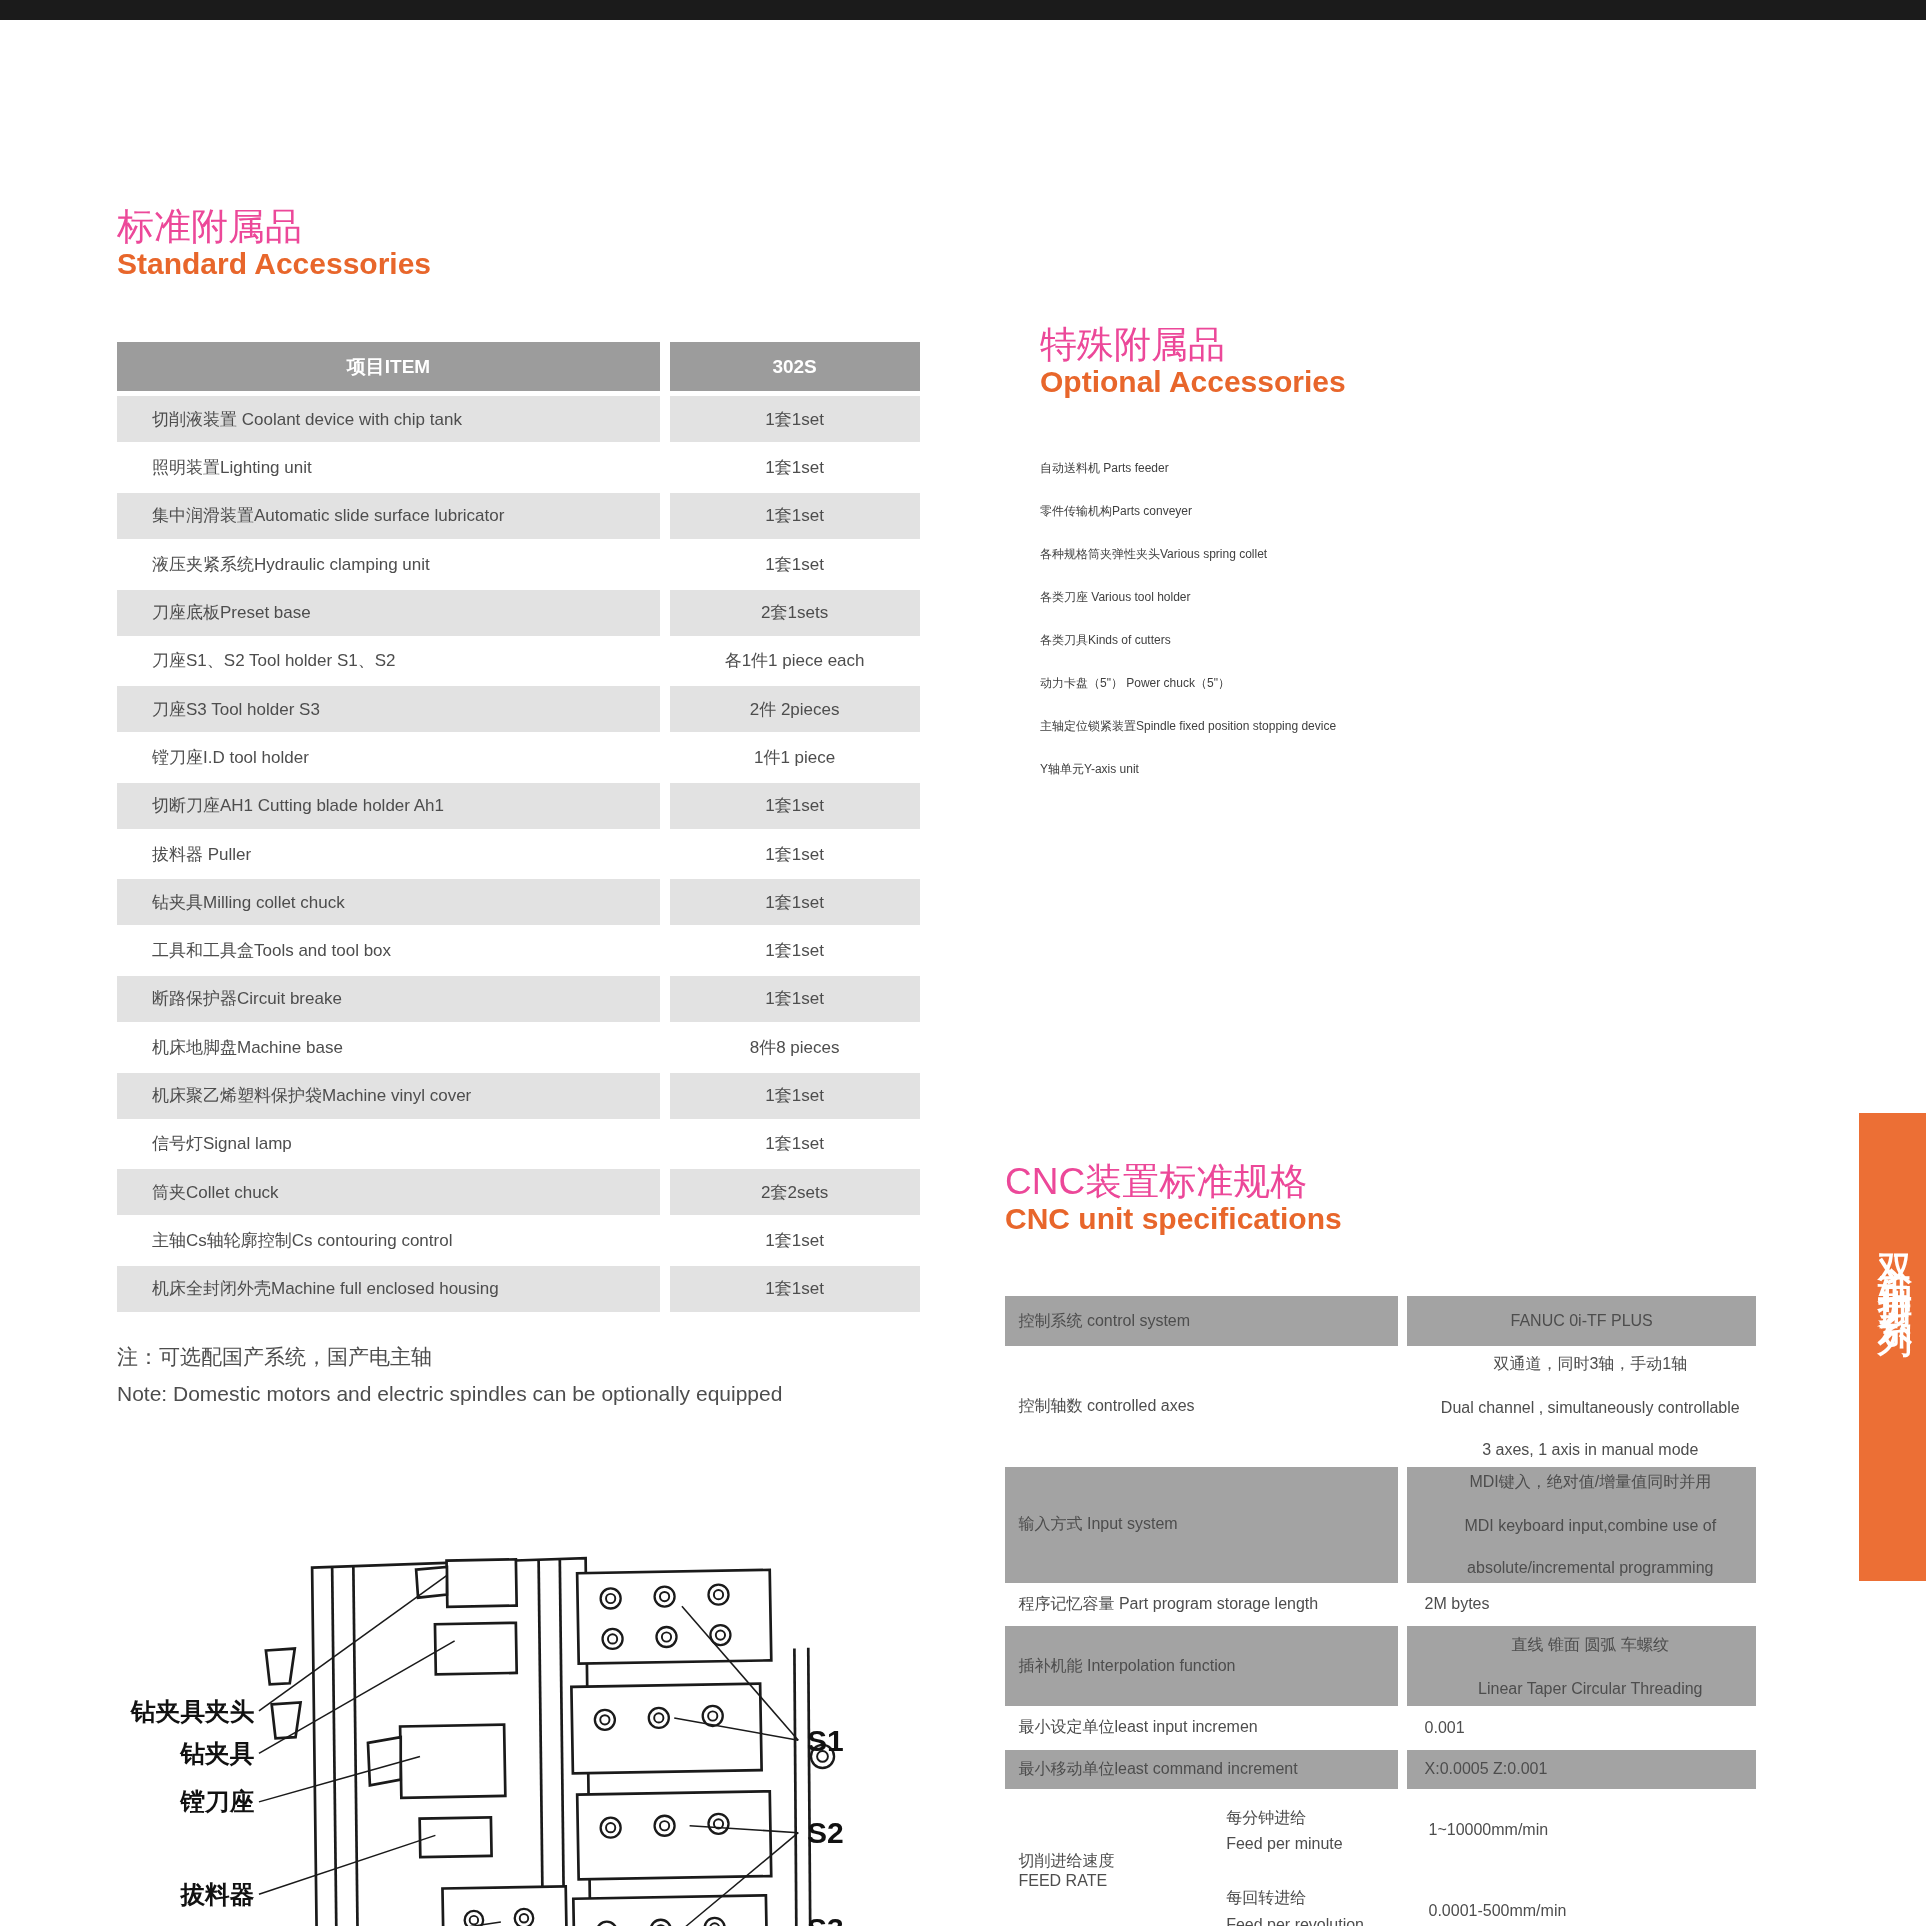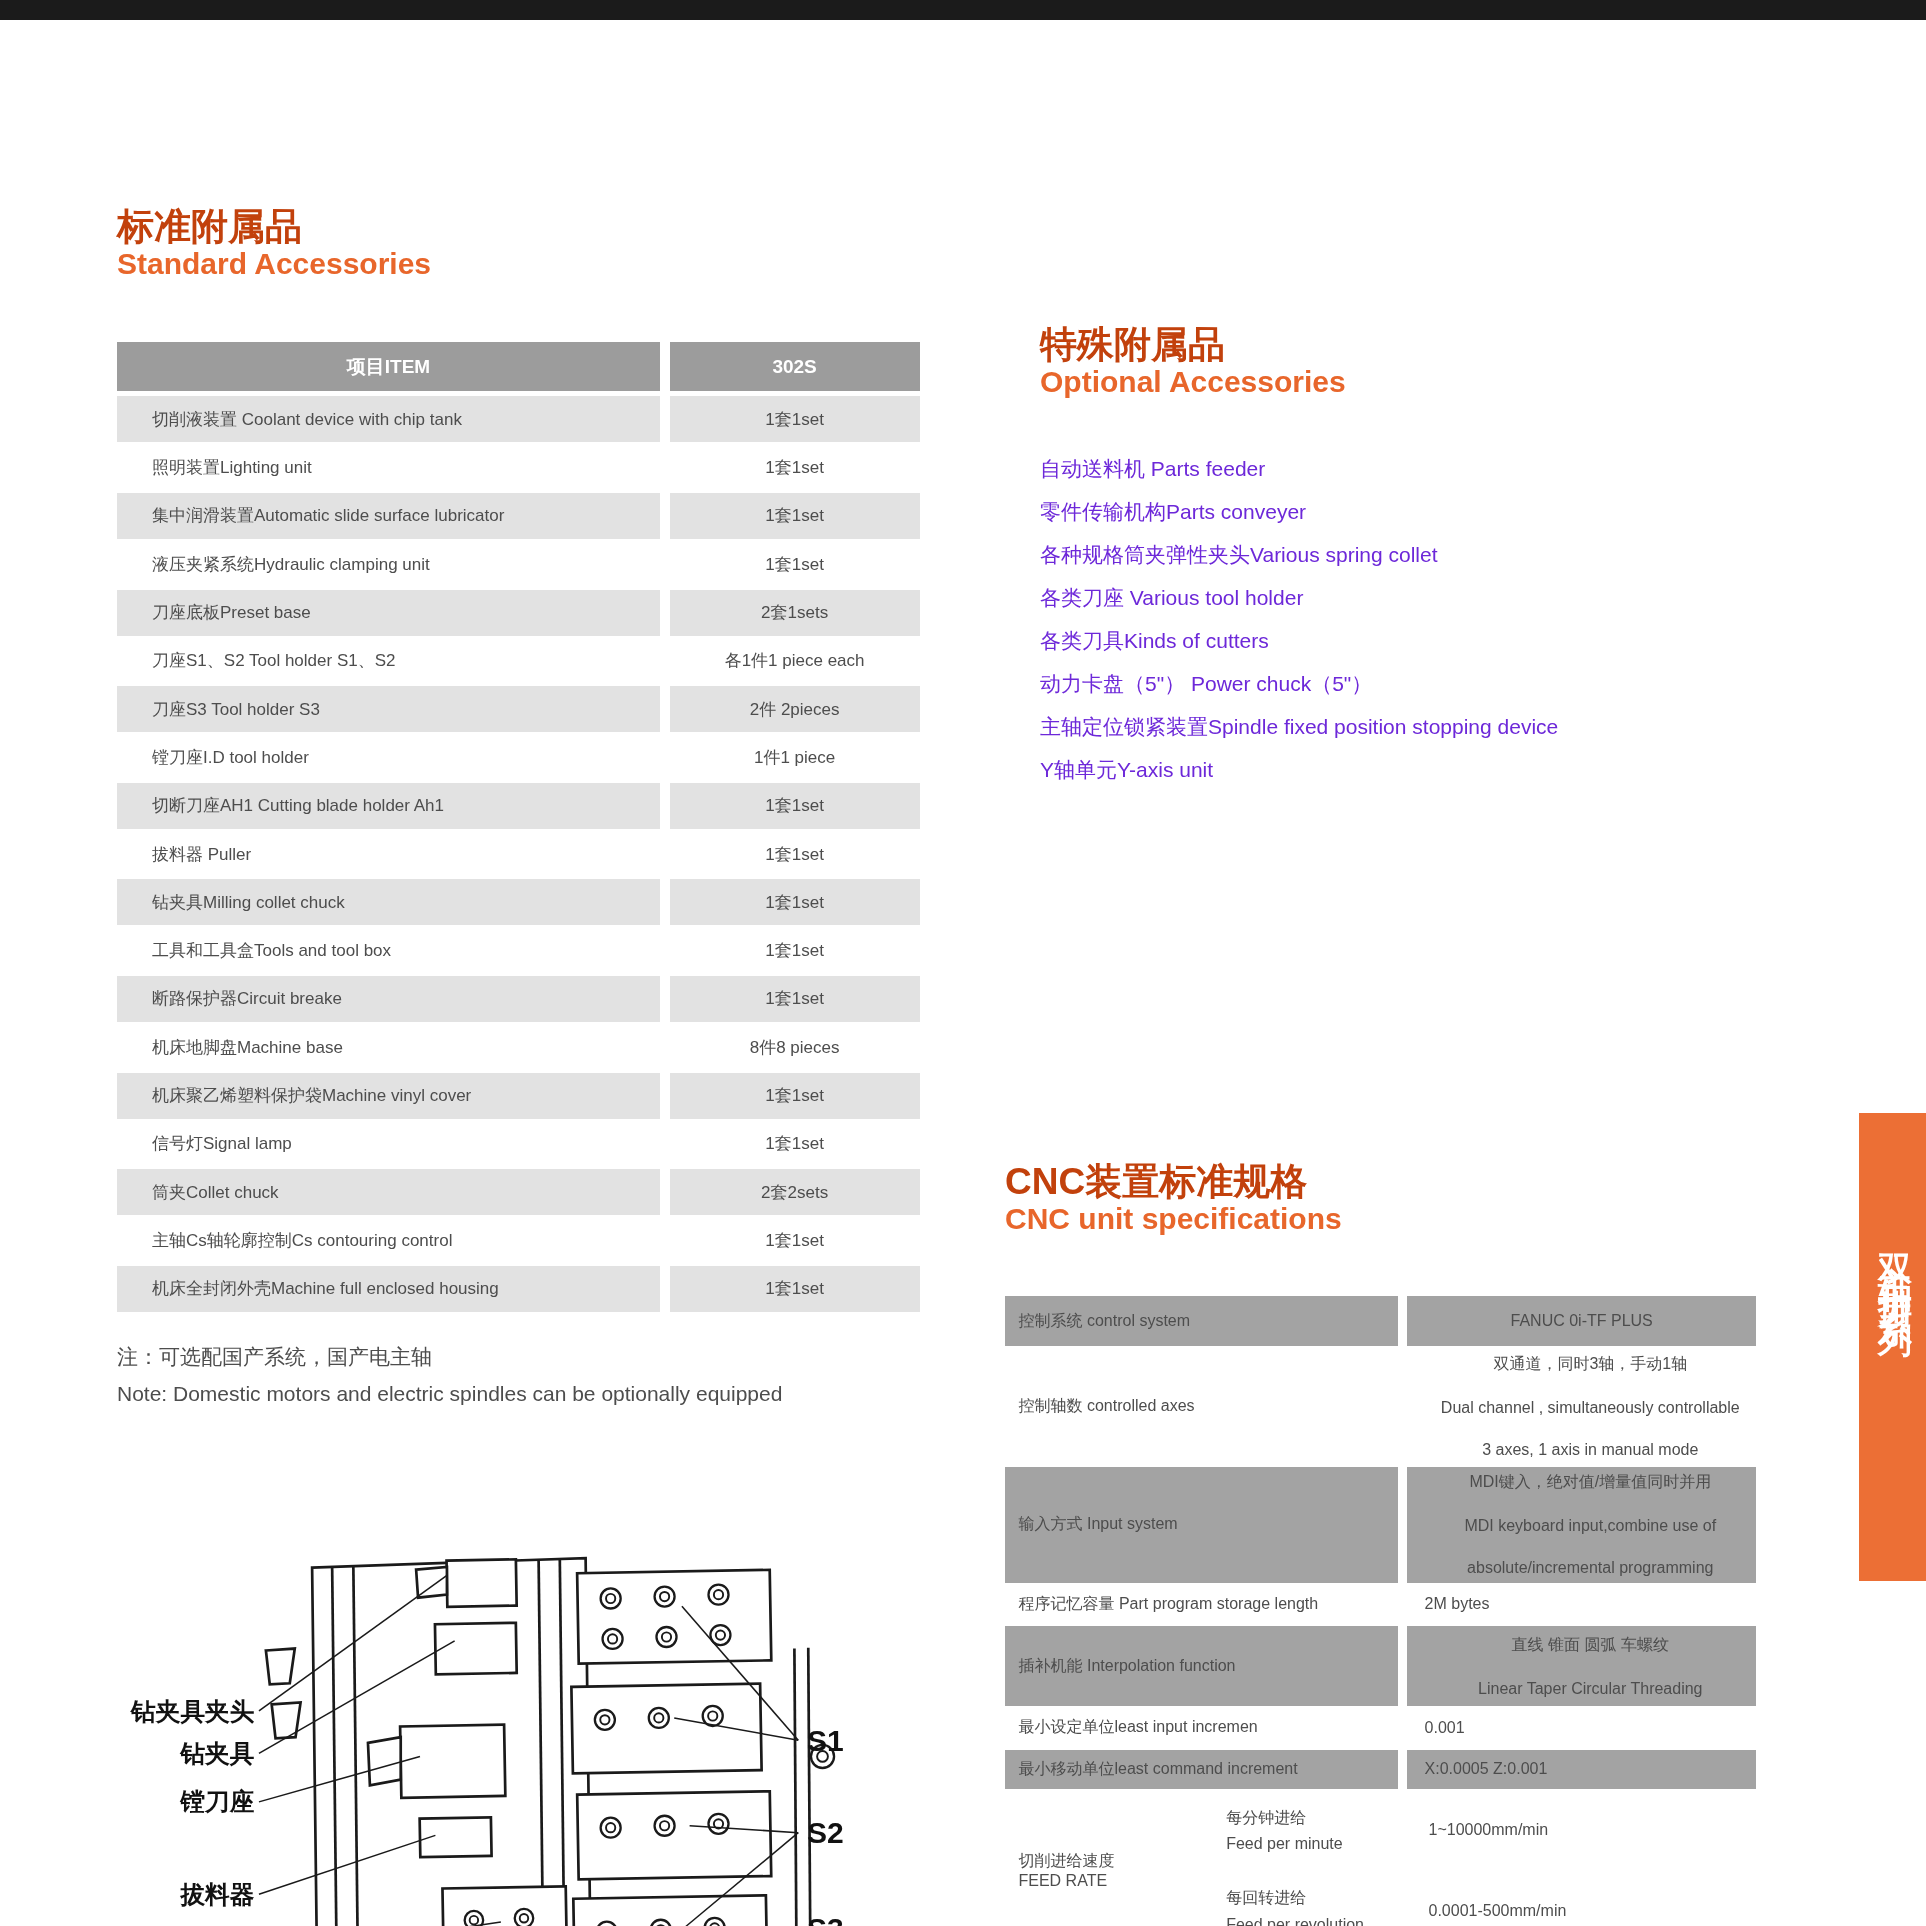--- a/index.html
+++ b/index.html
@@ -4,41 +4,41 @@
 <style>
   html,body{margin:0;padding:0;background:#ffffff;}
   body{width:1938px;height:2648px;position:relative;font-family:"Liberation Sans",sans-serif;overflow:hidden;}
 
   .abs{position:absolute;}
 
   
   #top-bar{top:0;left:0;width:1938px;height:20px;background:#1b1b1b;}
 
   
-  .head-zh{font-size:37px;font-weight:bold;color:#c2410c;line-height:1.05;white-space:nowrap;}
+  .head-zh{font-size:37px;font-weight:normal;color:#ec4899;line-height:1.05;white-space:nowrap;}
   .head-en{font-size:30px;font-weight:bold;color:#E8662B;line-height:1.15;white-space:nowrap;}
 
   
   #std-table{left:117px;top:342px;width:803px;}
   .std-hrow{display:flex;gap:9.6px;margin-bottom:5.4px;}
   .std-hcell{background:#9C9C9C;color:#ffffff;font-size:19px;font-weight:bold;
              display:flex;align-items:center;justify-content:center;height:49px;}
   .std-row{display:flex;gap:9.6px;margin-bottom:2.3px;height:46px;}
   .std-c1{width:543px;display:flex;align-items:center;padding-left:35px;box-sizing:border-box;
           font-size:17px;color:#4D4D4D;}
   .std-c2{width:250px;display:flex;align-items:center;justify-content:center;
           font-size:17px;color:#4D4D4D;}
   .std-row.gray .std-c1,.std-row.gray .std-c2{background:#E2E2E2;}
   .hc1{width:543px;} .hc2{width:250px;}
 
   #std-note{left:117px;top:1303px;font-size:21px;color:#4D4D4D;line-height:1.75;margin-top:36px;}
 
   
   #opt-head{left:1040px;top:326px;}
-  #opt-list{left:1040px;top:447px;font-size:21px;color:#6d28d9;}
+  #opt-list{left:1040px;top:447px;font-size:12px;color:#404040;}
   .opt-item{height:43px;display:flex;align-items:center;white-space:nowrap;}
 
   
   #cnc-head{left:1005px;top:1163px;}
   #cnc-table{left:1005px;top:1296px;width:751px;}
   .cnc-row{display:flex;gap:9.6px;margin-bottom:2.3px;}
   .cnc-c{box-sizing:border-box;display:flex;flex-direction:column;justify-content:center;
          font-size:16px;color:#4D4D4D;}
   .cnc-label{width:393px;padding-left:13.5px;}
   .cnc-value{width:349px;padding-left:17.3px;}

